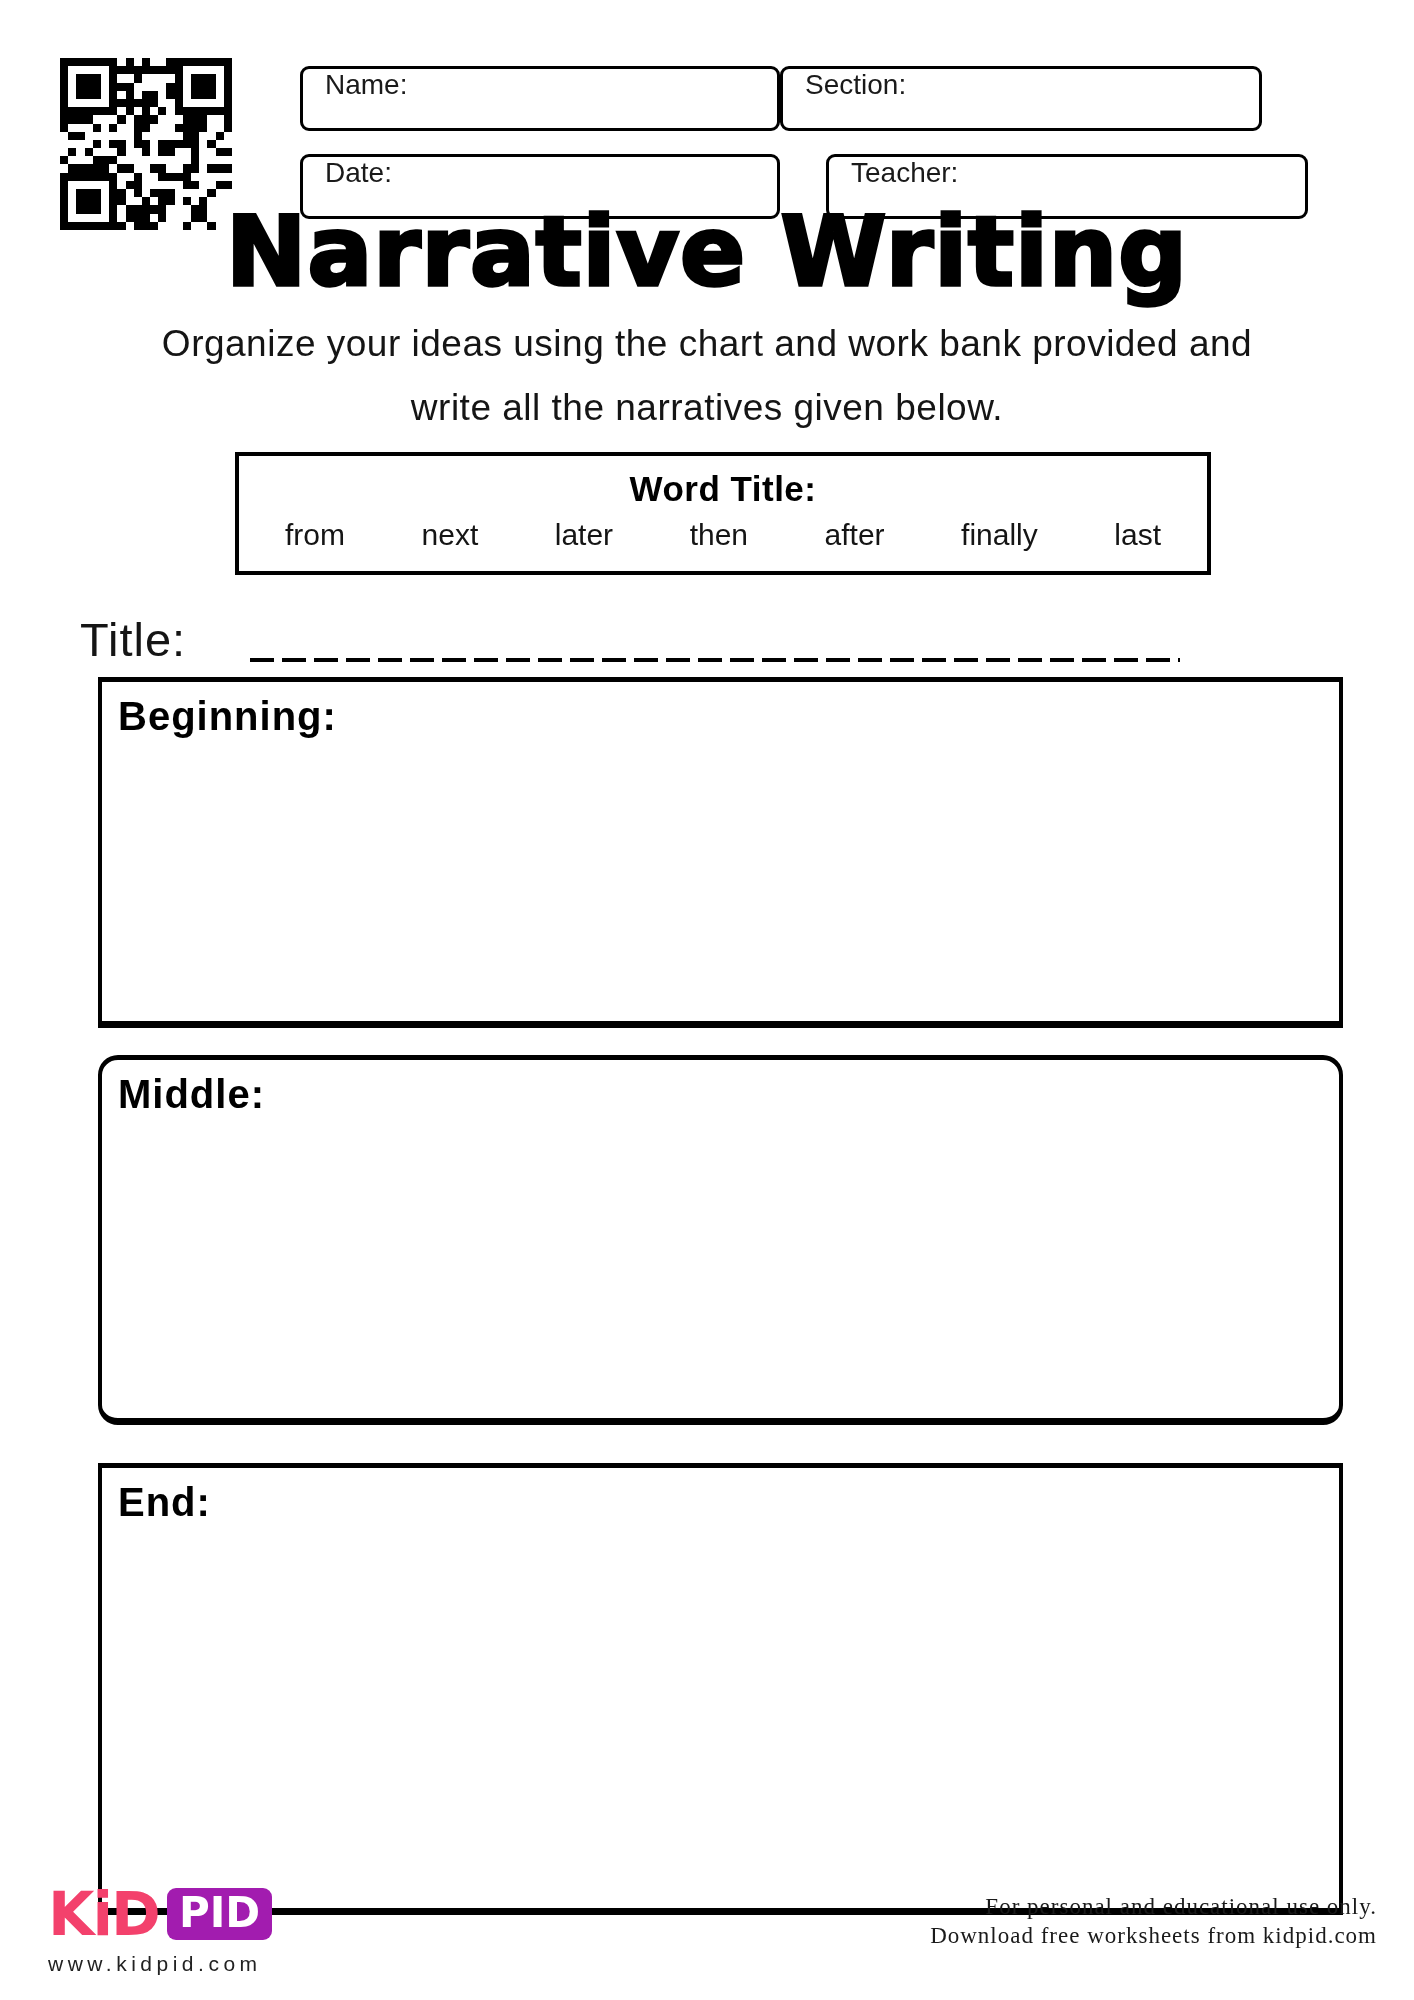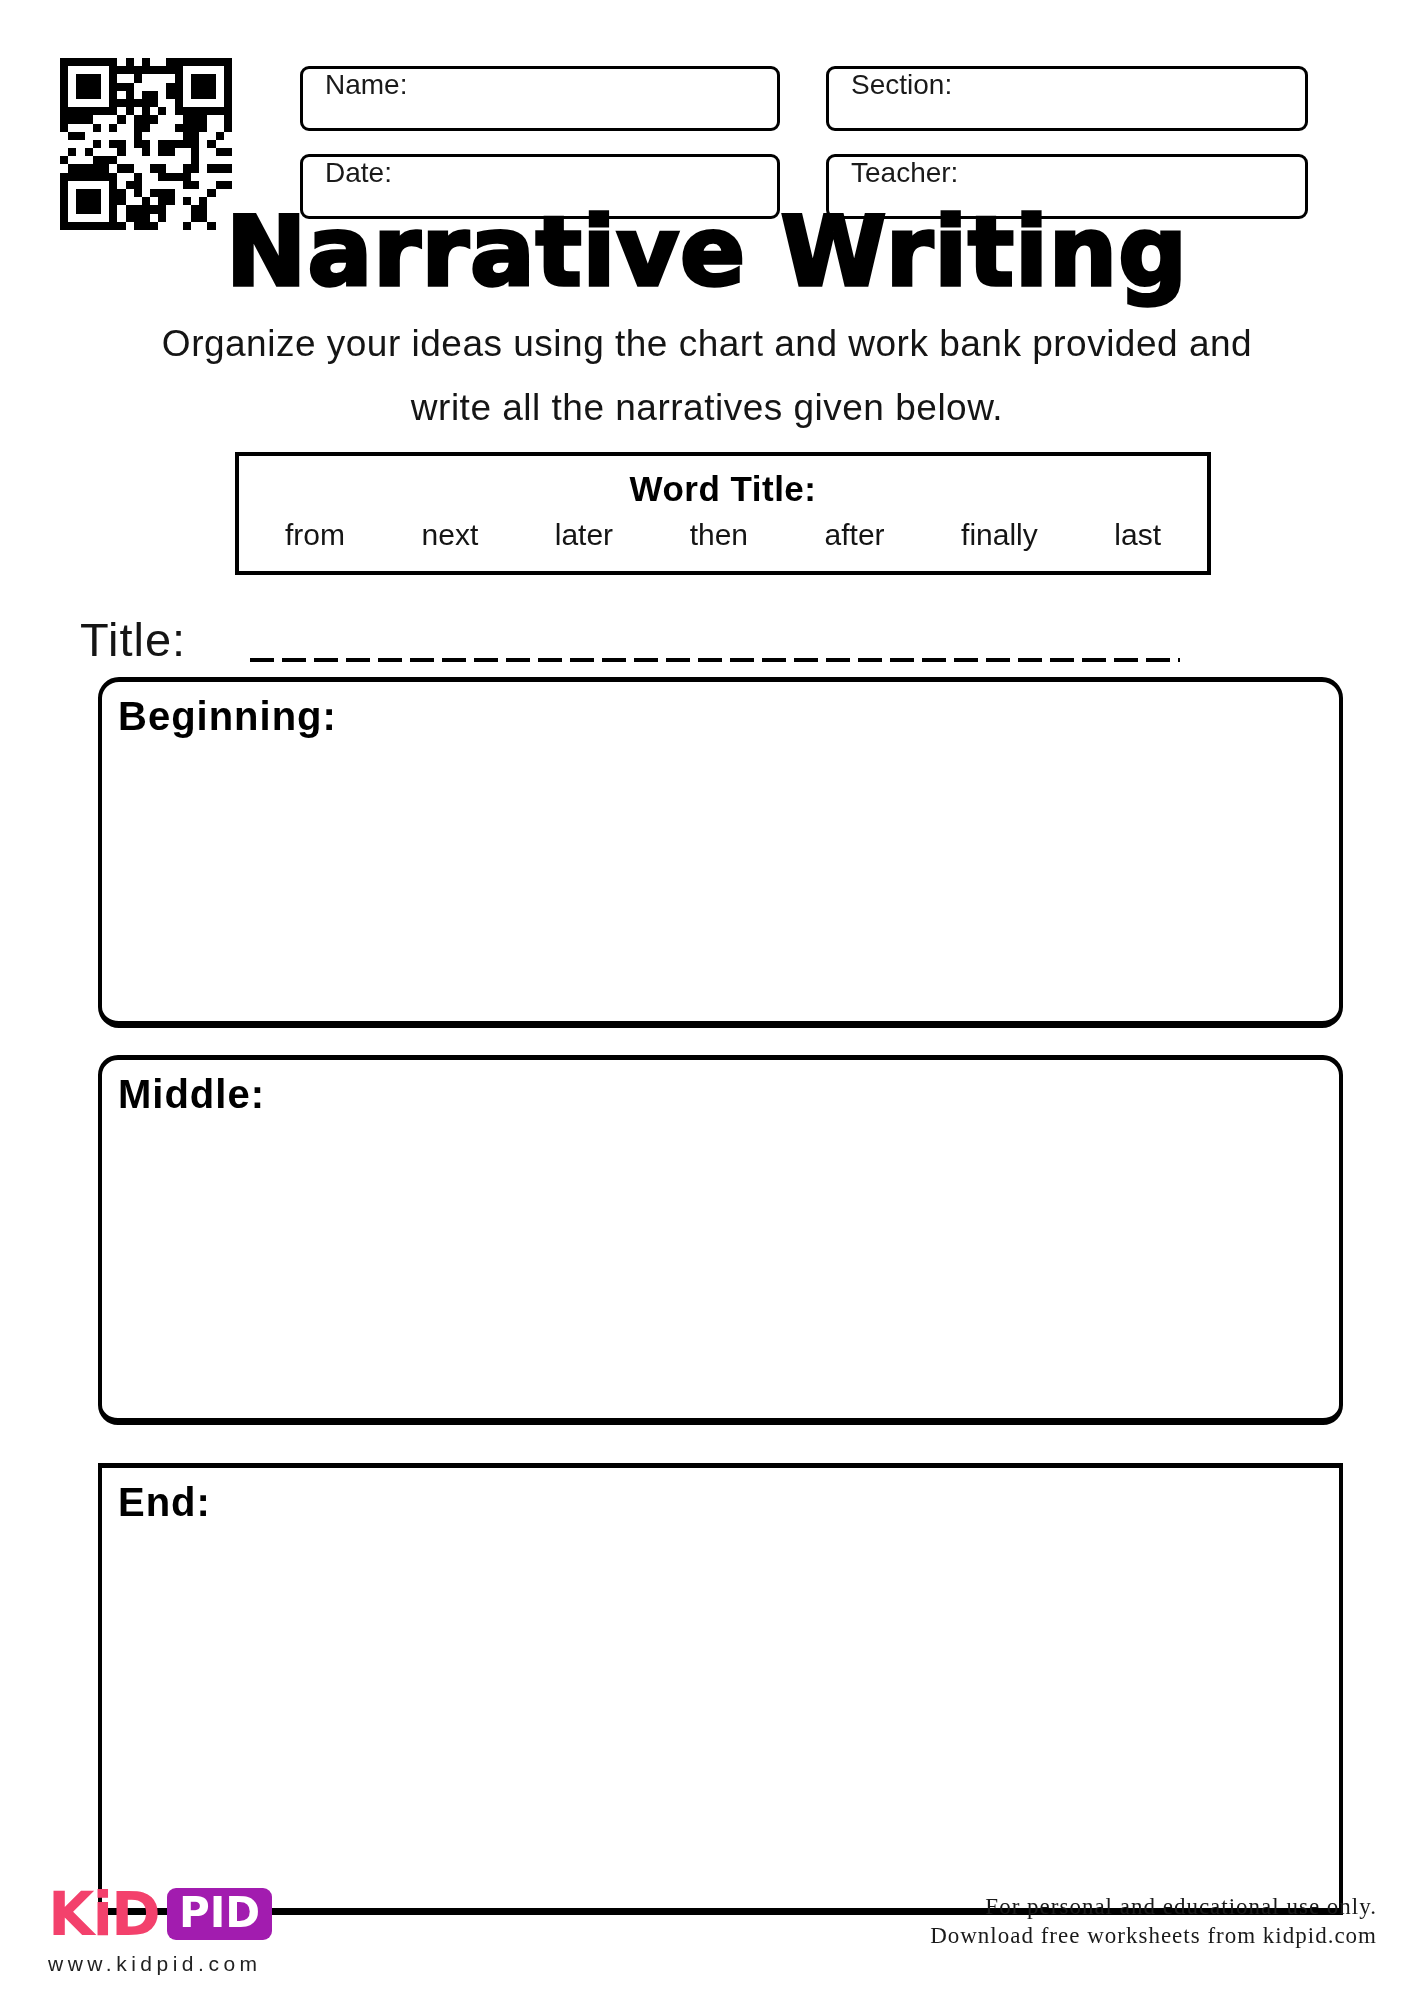--- a/index.html
+++ b/index.html
@@ -20,21 +20,21 @@
   .qr div.on{background:#000;}
   .field-box{
     position:absolute;height:65px;
     border:3px solid #000;border-radius:9px;
     display:flex;align-items:flex-start;
     font-size:28px;color:#1a1a1a;
     padding-left:22px;box-sizing:border-box;
     background:#fff;
   }
   .fb-name{left:300px;top:66px;width:480px;}
-  .fb-section{left:826px;top:66px;width:482px;}
+  .fb-section{left:780px;top:66px;width:482px;}
   .fb-date{left:300px;top:154px;width:480px;}
   .fb-teacher{left:826px;top:154px;width:482px;}
   
   .page-title{
     position:absolute;left:0;top:200px;width:100%;
     text-align:center;
     font-family:"DejaVu Sans", sans-serif;
     font-size:96px;font-weight:800;letter-spacing:1px;
     -webkit-text-stroke:3.5px #000;
     color:#000;line-height:1.1;
@@ -65,21 +65,21 @@
   .story-title-line{
     position:absolute;left:250px;top:658px;width:930px;height:4px;
     background:repeating-linear-gradient(to right,#000 0 24px,transparent 24px 32px);
   }
   
   .section-box{
     position:absolute;left:98px;width:1245px;
     border:4px solid #000;border-top-width:5px;border-bottom-width:7px;
     box-sizing:border-box;background:#fff;
   }
-  .sec-beginning{top:677px;height:351px;border-radius:21px;}
+  .sec-beginning{top:677px;height:351px;}
   .sec-middle{top:1055px;height:370px;border-radius:20px;}
   .sec-end{top:1463px;height:452px;}
   .section-label{
     font-size:40px;font-weight:700;letter-spacing:1px;
     padding:12px 0 0 16px;color:#000;
     font-family:"Liberation Sans", sans-serif;
   }
   
   .footer-left{position:absolute;left:48px;top:1884px;}
   .logo-row{display:flex;align-items:center;}

